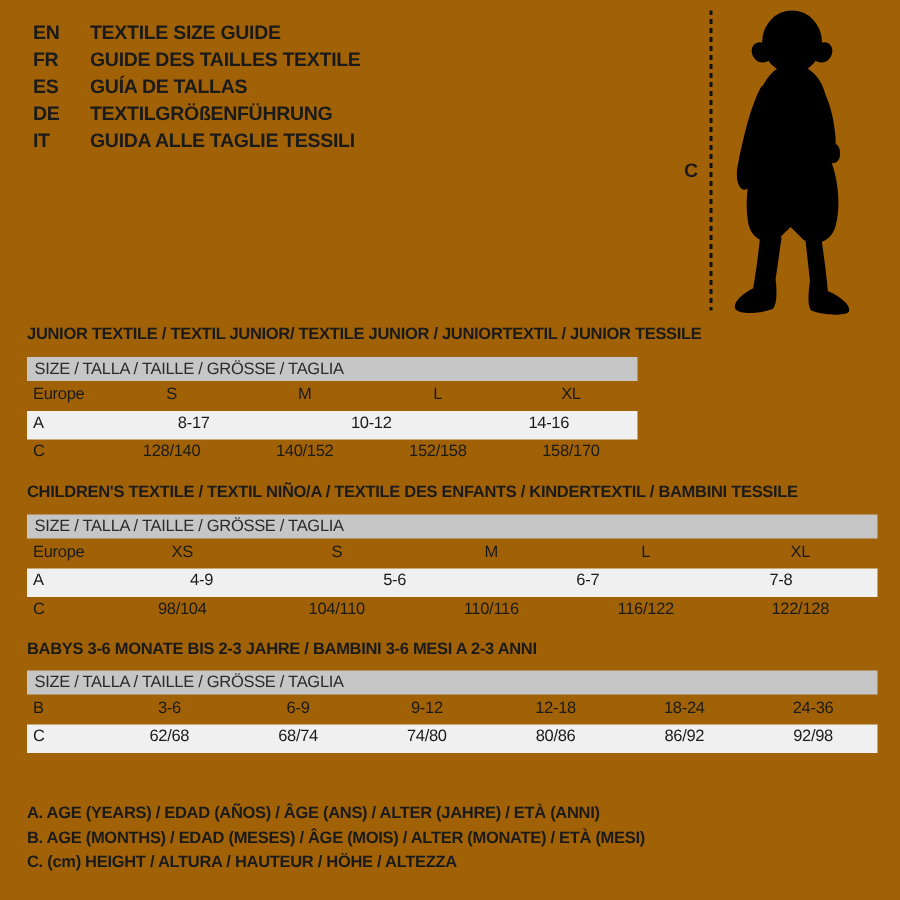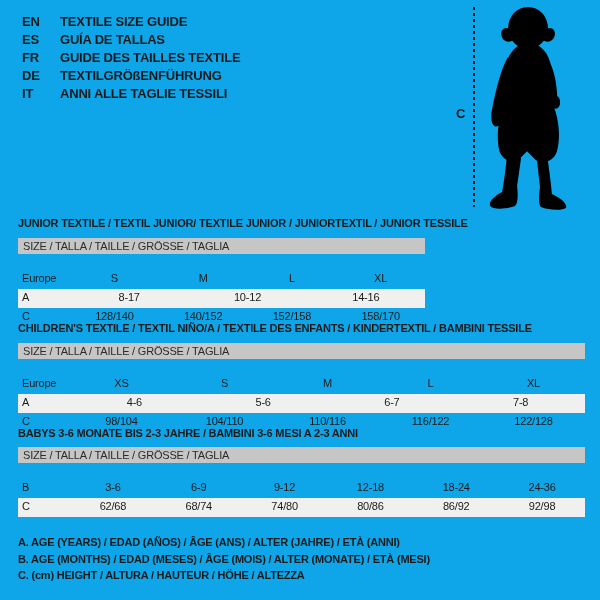--- a/index.html
+++ b/index.html
@@ -1,17 +1,17 @@
 <!DOCTYPE html>
 <html><head>
 <meta charset="utf-8">
 <style>
   html,body{margin:0;padding:0;background:#fff;}
   .page{
-    position:relative;width:600px;height:600px;background:#0ea5e9;
+    position:relative;width:600px;height:600px;background:#a16207;
     font-family:"Liberation Sans",sans-serif;color:#1a1a1a;overflow:hidden;
     letter-spacing:-0.2px;
   }
   
   .langs{position:absolute;left:22px;top:13px;}
   .lang-row{display:flex;line-height:18px;font-size:13px;font-weight:bold;}
   .lang-code{width:38px;}
   
   .dash-line{
     position:absolute;left:473px;top:7px;width:2px;height:200px;
@@ -24,55 +24,55 @@
   .sec1{top:216px;}
   .sec2{top:321px;}
   .sec3{top:426px;}
   .sec-title{font-size:11px;font-weight:bold;line-height:15px;white-space:nowrap;}
   .table{margin-top:7px;}
   .sec3 .table{margin-top:6px;}
   .t1{width:407px;}
   .t2{width:567px;}
   .header-bar{
     height:16px;line-height:16px;background:#c6c6c6;color:#2b2b2b;
-    font-size:11px;padding-left:5px;margin-bottom:16px;box-sizing:border-box;
+    font-size:11px;padding-left:5px;margin-bottom:1px;box-sizing:border-box;
   }
   .trow{display:flex;height:19px;line-height:17px;font-size:11px;}
   .trow.alt{background:#f0f0f0;}
   .rlabel{width:52px;padding-left:4px;box-sizing:border-box;text-align:left;}
   .cell{flex:1;text-align:center;}
   
   .footnotes{position:absolute;left:18px;top:534px;}
   .footnote{font-size:11px;font-weight:bold;line-height:16.5px;white-space:nowrap;}
 </style>
 </head>
 <body>
 
 <div class="page">
 
   <div class="langs">
     <div class="lang-row">
       <span class="lang-code">EN</span>
       <span class="lang-label">TEXTILE SIZE GUIDE</span>
     </div>
     <div class="lang-row">
+      <span class="lang-code">FR</span>
+      <span class="lang-label">GUIDE DES TAILLES TEXTILE</span>
+    </div>
+    <div class="lang-row">
       <span class="lang-code">ES</span>
       <span class="lang-label">GUÍA DE TALLAS</span>
-    </div>
-    <div class="lang-row">
-      <span class="lang-code">FR</span>
-      <span class="lang-label">GUIDE DES TAILLES TEXTILE</span>
     </div>
     <div class="lang-row">
       <span class="lang-code">DE</span>
       <span class="lang-label">TEXTILGRÖßENFÜHRUNG</span>
     </div>
     <div class="lang-row">
       <span class="lang-code">IT</span>
-      <span class="lang-label">ANNI ALLE TAGLIE TESSILI</span>
+      <span class="lang-label">GUIDA ALLE TAGLIE TESSILI</span>
     </div>
   </div>
 
   <div class="dash-line"></div>
   <div class="measure-c">C</div>
   <svg class="baby" width="94" height="205" viewBox="0 0 92 206" aria-hidden="true">
     <g fill="#000000">
       <ellipse cx="41" cy="23" rx="20" ry="21"></ellipse>
       <path d="M23 24 C 16 21, 12 27, 15 33 C 18 38, 24 38, 27 34 Z"></path>
       <path d="M59 24 C 66 21, 70 27, 67 33 C 64 38, 58 38, 55 34 Z"></path>
@@ -120,21 +120,21 @@
       <div class="trow">
         <div class="rlabel">Europe</div>
         <div class="cell">XS</div>
         <div class="cell">S</div>
         <div class="cell">M</div>
         <div class="cell">L</div>
         <div class="cell">XL</div>
       </div>
       <div class="trow alt">
         <div class="rlabel">A</div>
-        <div class="cell">4-6</div>
+        <div class="cell">4-9</div>
         <div class="cell">5-6</div>
         <div class="cell">6-7</div>
         <div class="cell">7-8</div>
       </div>
       <div class="trow">
         <div class="rlabel">C</div>
         <div class="cell">98/104</div>
         <div class="cell">104/110</div>
         <div class="cell">110/116</div>
         <div class="cell">116/122</div>

